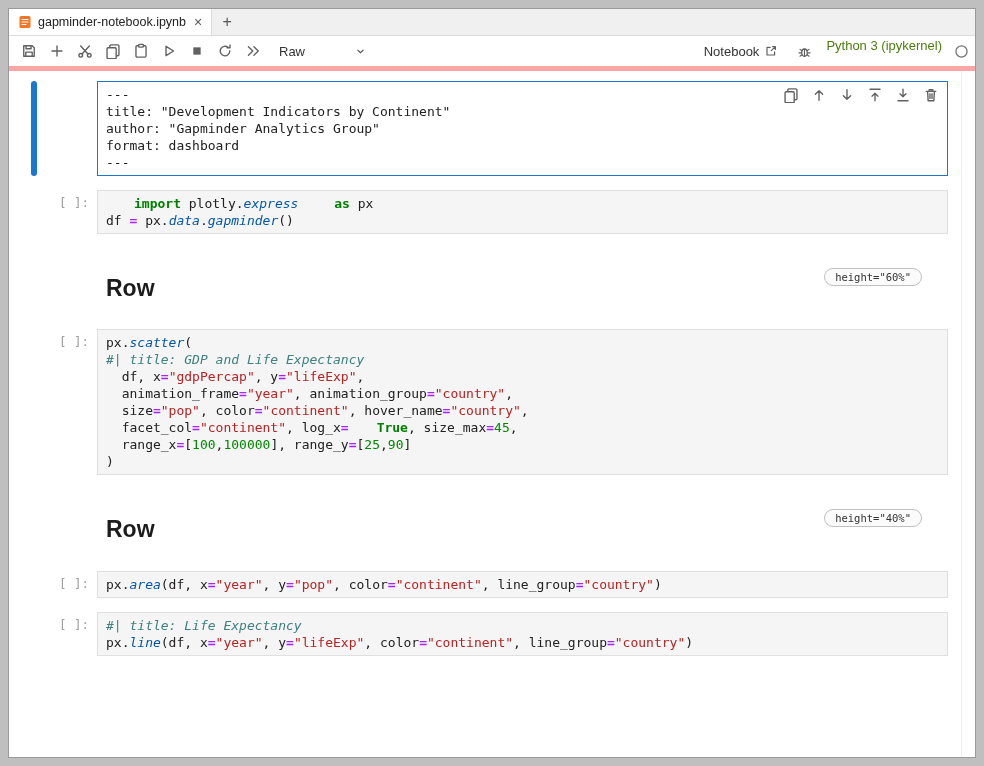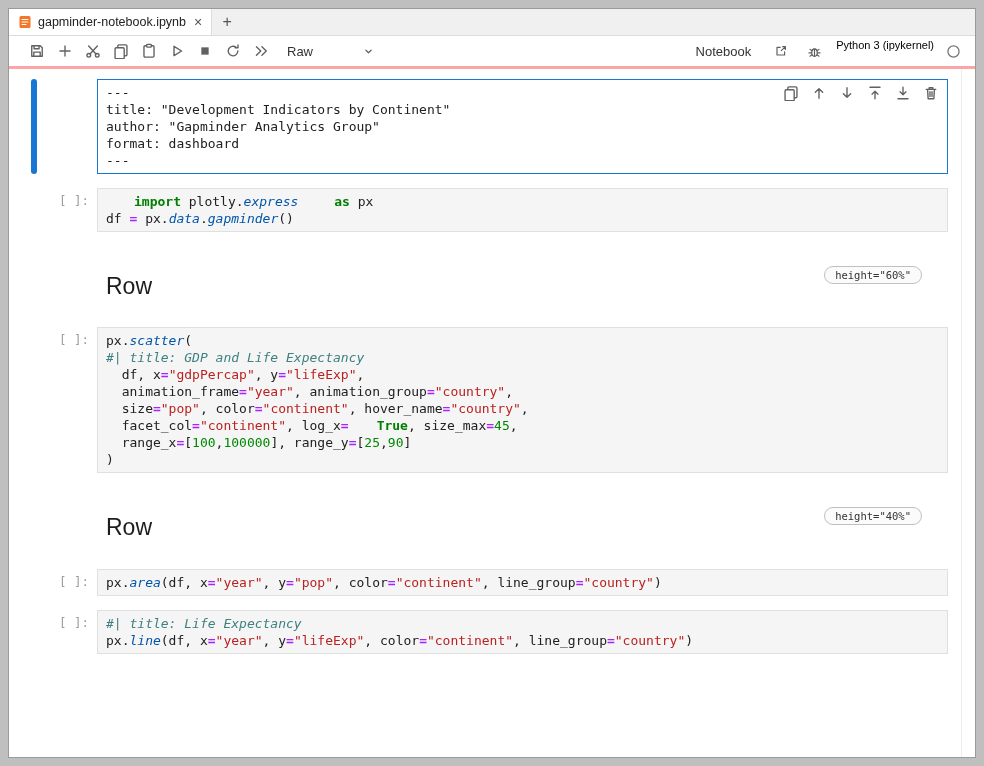--- a/index.html
+++ b/index.html
@@ -13,27 +13,27 @@
     width:100%;height:100%;background:#fff;border:1px solid #9a9a9a;
     box-sizing:border-box;display:flex;flex-direction:column;overflow:hidden;
   }
   
   .tabbar{height:26px;background:#f0f0f0;display:flex;align-items:stretch;border-bottom:1px solid #dcdcdc;flex:none;}
   .tab{display:flex;align-items:center;gap:6px;padding:0 9px;background:#fff;border-right:1px solid #dcdcdc;font-size:12.5px;color:#212121;}
   .tab .icn{display:flex;align-items:center;}
   .tabclose{color:#555;font-size:14px;margin-left:2px;cursor:default;line-height:1;}
   .newtab{width:30px;display:flex;align-items:center;justify-content:center;font-size:16px;color:#555;}
   
-  .toolbar{height:30px;display:flex;align-items:center;padding:0 14px;background:#fff;border-bottom:3px solid #fca5a5;flex:none;}
+  .toolbar{height:30px;display:flex;align-items:center;padding:0 6px;background:#fff;border-bottom:5px solid #fca5a5;flex:none;}
   .tbtn{width:28px;height:26px;display:flex;align-items:center;justify-content:center;}
   .icn{display:inline-flex;align-items:center;justify-content:center;}
   .celltype{display:flex;align-items:center;justify-content:space-between;width:88px;margin-left:8px;font-size:13px;color:#333;padding:2px 4px;}
   .tb-spacer{flex:1;}
-  .nbLink{display:flex;align-items:center;gap:23px;font-size:13px;color:#333;margin-right:12px;}
-  .kernel{font-size:11px;color:#000000;margin:0 12px 12px 8px;}
+  .nbLink{display:flex;align-items:center;gap:5px;font-size:13px;color:#333;margin-right:12px;}
+  .kernel{font-size:13px;color:#4d7c0f;margin:0 12px 12px 8px;}
   
   .content{flex:1;background:#fff;position:relative;padding-top:10px;overflow:hidden;}
   .scroll-gutter{position:absolute;top:0;right:0;width:13px;height:100%;border-left:1px solid #ededed;background:#fff;}
   .cell{display:flex;align-items:stretch;margin:0 27px 14px 22px;}
   .collapser{width:6px;border-radius:3px;background:transparent;flex:none;}
   .cell.selected .collapser{background:var(--accent);}
   .promptcol{width:52px;flex:none;text-align:right;padding:5px 8px 0 0;box-sizing:content-box;
     font-family:"DejaVu Sans Mono","Liberation Mono",monospace;font-size:12.5px;color:#9e9e9e;}
   .editor{flex:1;border:1px solid #e0e0e0;background:#f5f5f5;padding:4px 8px;position:relative;
     font-family:"DejaVu Sans Mono","Liberation Mono",monospace;font-size:13px;line-height:17px;color:#212121;overflow:hidden;}
@@ -42,21 +42,21 @@
   .tok-kw{color:var(--syn-keyword);font-weight:bold;margin-left:28px;}
   .tok-op{color:var(--syn-operator);font-weight:bold;}
   .tok-str{color:var(--syn-string);}
   .tok-num{color:var(--syn-number);}
   .tok-com{color:var(--syn-comment);font-style:italic;}
   .tok-prop{color:var(--syn-property);font-style:italic;}
   .cell-toolbar{position:absolute;top:5px;right:8px;display:flex;gap:12px;background:#fff;}
   .ctbtn{width:16px;height:16px;display:flex;align-items:center;justify-content:center;}
   
   .mdbody{flex:1;padding-left:9px;}
-  .md-heading{font-size:23px;font-weight:400;color:#1c1c1c;margin:28px 0 14px 0;line-height:1.1;}
+  .md-heading{font-size:23px;font-weight:700;color:#1c1c1c;margin:28px 0 14px 0;line-height:1.1;}
   .badge{align-self:flex-start;margin-top:20px;margin-right:26px;
     font-family:"DejaVu Sans Mono","Liberation Mono",monospace;font-size:10.5px;color:#333;
     border:1px solid #c0c0c0;background:#fbfbfb;border-radius:9px;padding:2px 10px;}
 </style>
 </head>
 <body>
 
 <div class="frame">
   <div class="window">
 

